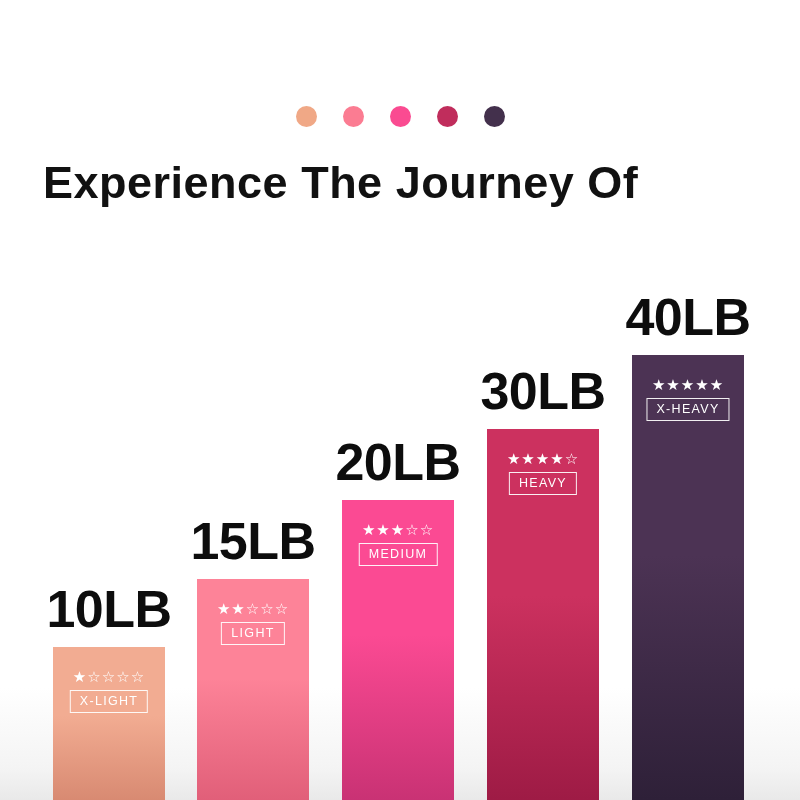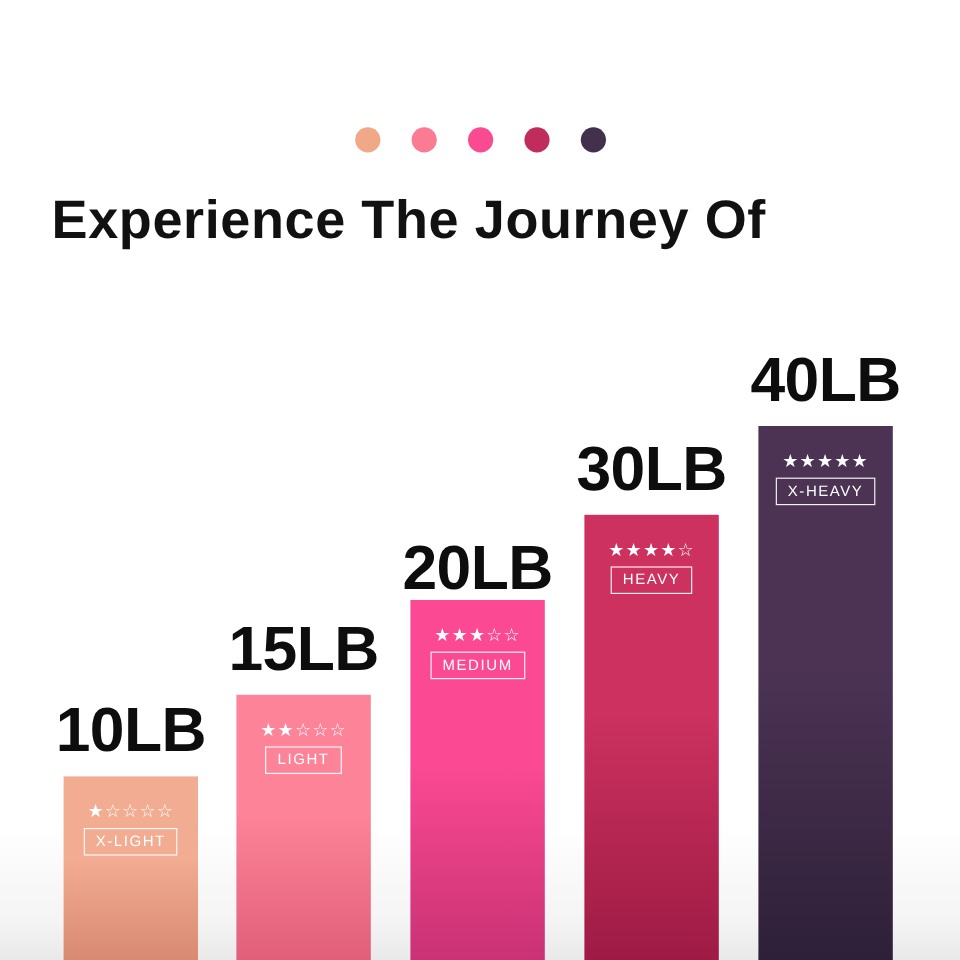--- a/index.html
+++ b/index.html
@@ -152,21 +152,21 @@
         </div>
         <div class="bar-label" style="bottom: 229px; margin-top: 12px;">15LB</div>
       </div>
       <div class="bar-group" style="left: 342px; width: 112px; height: 362px;">
         <div class="bar" style="height: 300px; background: linear-gradient(rgb(251, 74, 147) 0%, rgb(251, 74, 147) 45%, rgb(201, 50, 116) 100%);">
           <div class="badge-stack" style="top: 22px;">
             <div class="stars">★★★☆☆</div>
             <div class="tier-box">MEDIUM</div>
           </div>
         </div>
-        <div class="bar-label" style="bottom: 296px; margin-top: 34px;">20LB</div>
+        <div class="bar-label" style="bottom: 308px; margin-top: 34px;">20LB</div>
       </div>
       <div class="bar-group" style="left: 487px; width: 112px; height: 433px;">
         <div class="bar" style="height: 371px; background: linear-gradient(rgb(204, 49, 95) 0%, rgb(204, 49, 95) 45%, rgb(158, 27, 69) 100%);">
           <div class="badge-stack" style="top: 22px;">
             <div class="stars">★★★★☆</div>
             <div class="tier-box">HEAVY</div>
           </div>
         </div>
         <div class="bar-label" style="bottom: 379px;">30LB</div>
       </div>

